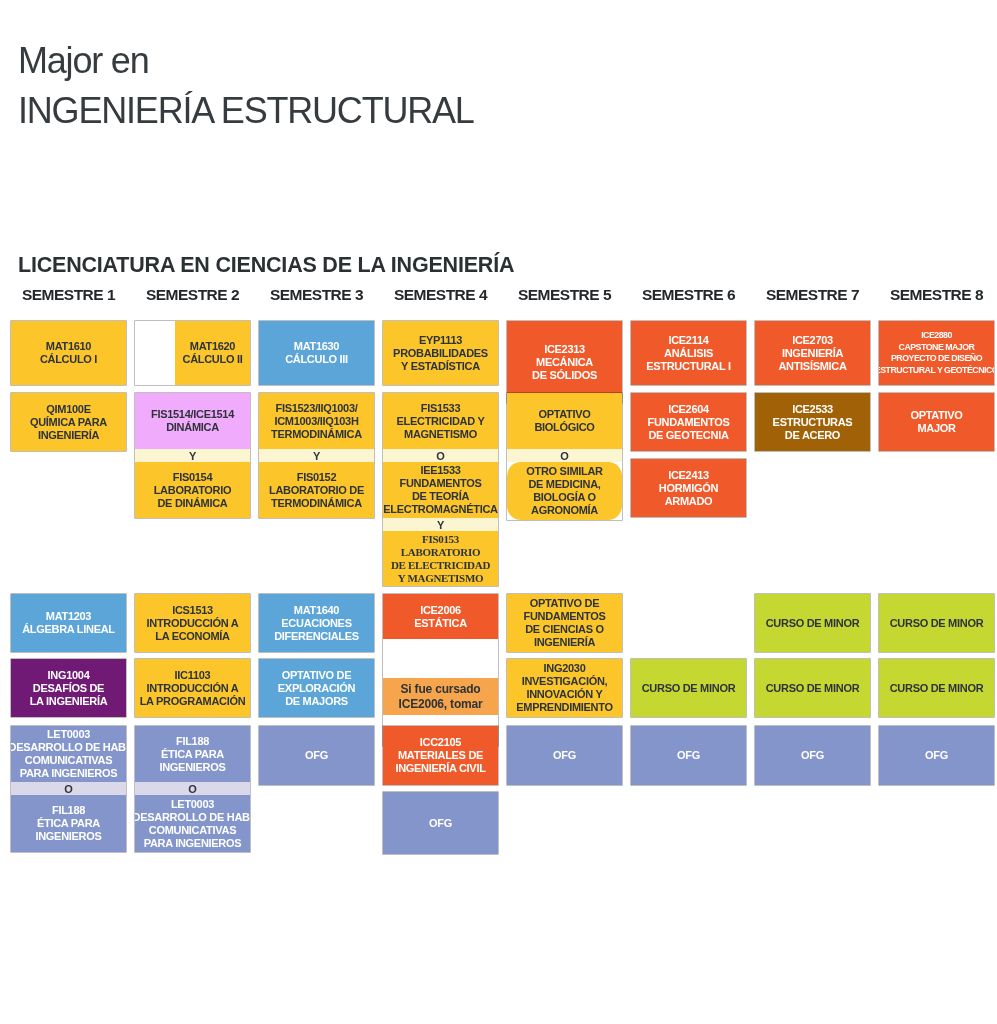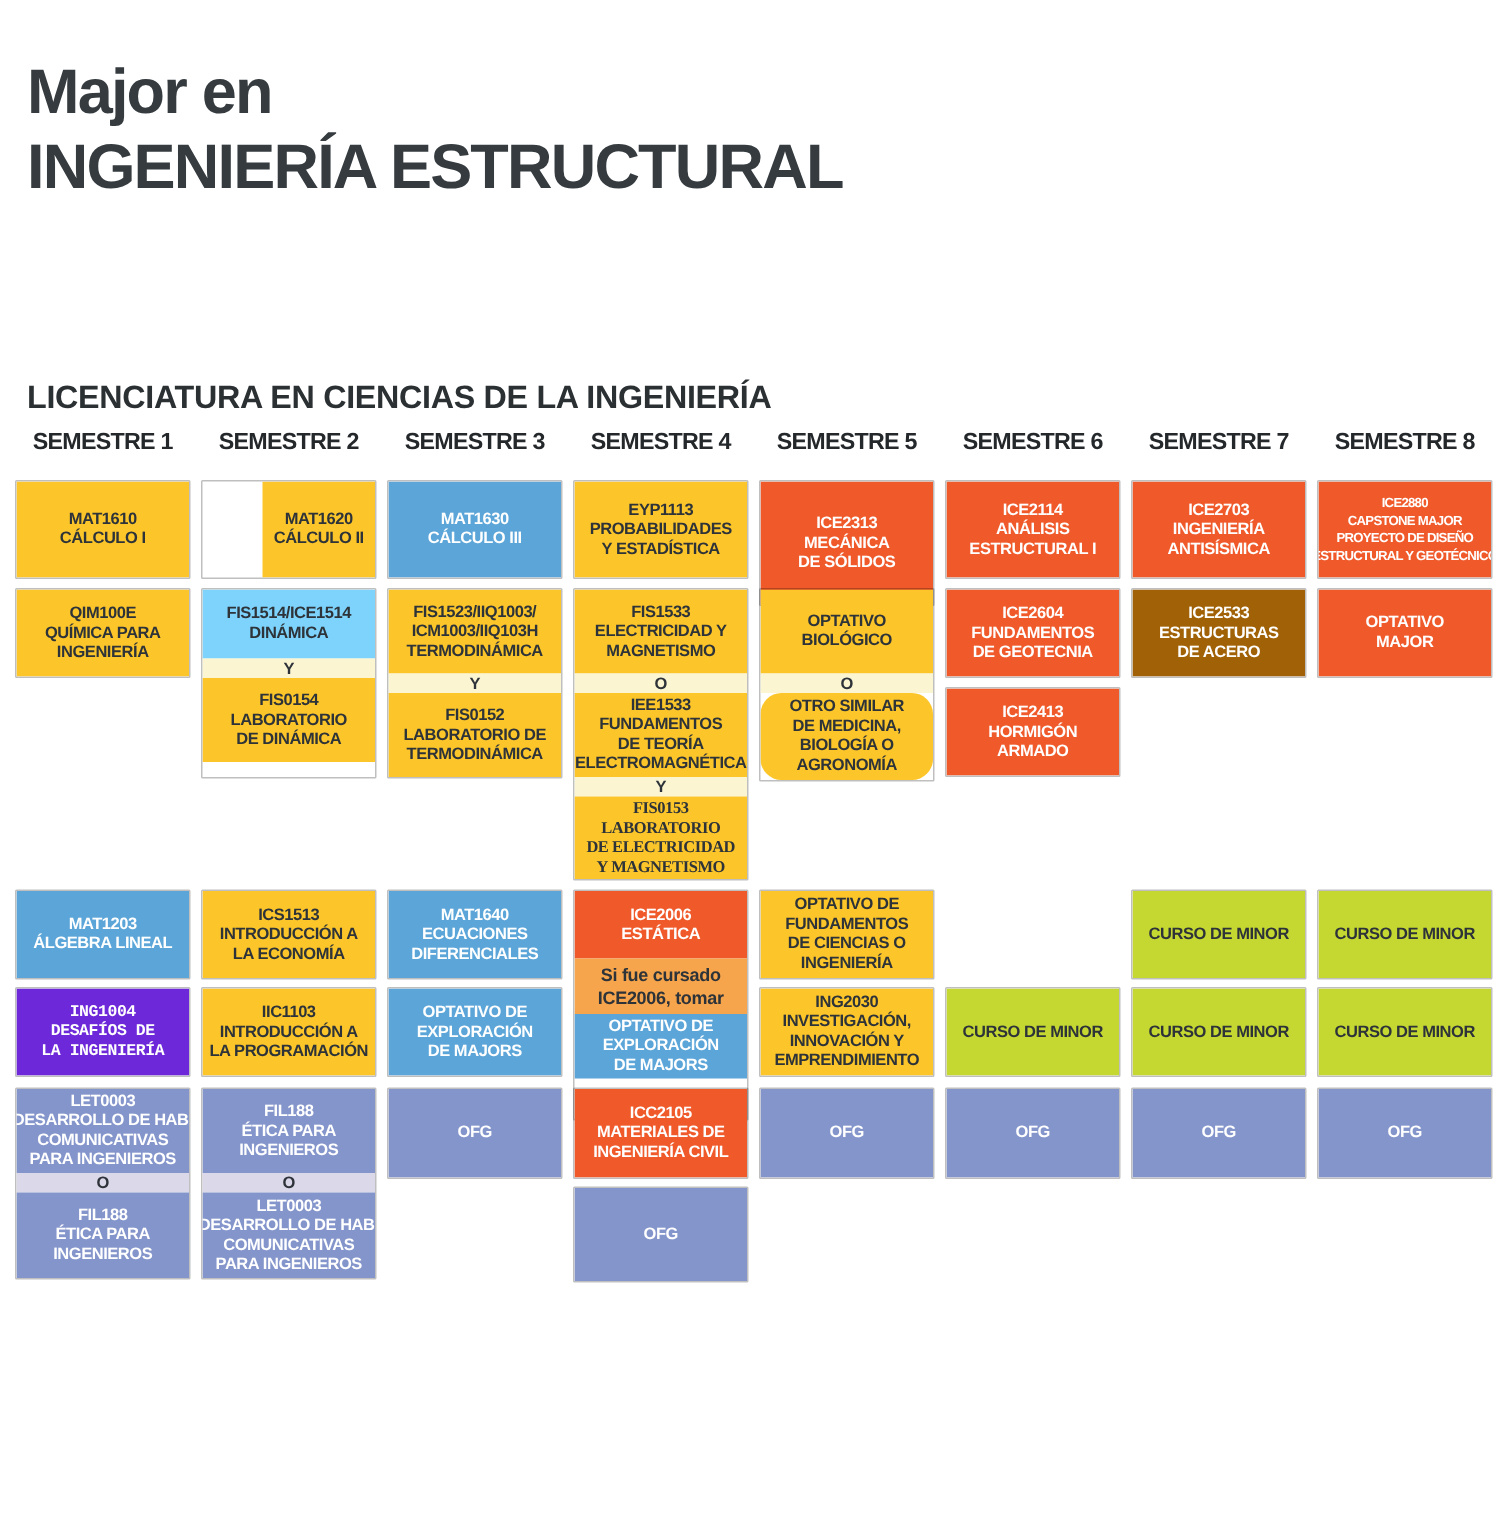--- a/index.html
+++ b/index.html
@@ -1,19 +1,19 @@
 <!DOCTYPE html>
 <html><head>
 <meta charset="utf-8">
 <style>
   html,body{margin:0;padding:0;background:#ffffff;}
   body{width:997px;height:1024px;position:relative;overflow:hidden;
        font-family:"Liberation Sans",sans-serif;}
   .title-block{position:absolute;left:18px;top:36px;color:#353b3f;}
-  .title-line{font-weight:bold;font-size:42px;line-height:50px;letter-spacing:-1.2px;}
+  .title-line{font-weight:normal;font-size:36px;line-height:50px;letter-spacing:-1.2px;}
   .section-title{position:absolute;left:18px;top:253px;font-weight:bold;font-size:21.5px;
        color:#2b3033;letter-spacing:-0.2px;}
   .grid{position:absolute;left:10px;top:286px;display:grid;
        grid-template-columns:repeat(8,117px);column-gap:7px;}
   .col-header{height:22px;font-weight:bold;font-size:15.5px;text-align:center;color:#24282b;
        letter-spacing:-0.5px;margin-bottom:12px;white-space:nowrap;}
   .cards{position:relative;height:540px;}
   .card{position:absolute;left:0;width:117px;box-sizing:border-box;
        border:1px solid rgba(0,0,0,0.25);border-radius:1px;overflow:hidden;
        display:flex;flex-direction:column;}
@@ -53,21 +53,21 @@
             <div>INGENIERÍA</div>
           </div>
         </div>
         <div class="card" style="top: 273px; height: 60px;">
           <div class="part fill" style="background: rgb(91, 165, 216); color: rgb(255, 255, 255);">
             <div>MAT1203</div>
             <div>ÁLGEBRA LINEAL</div>
           </div>
         </div>
         <div class="card" style="top: 338px; height: 60px;">
-          <div class="part fill" style="background: #6d28d9; color: rgb(255, 255, 255); font-family: Liberation Mono, monospace;">
+          <div class="part fill" style="background: #701a75; color: rgb(255, 255, 255);">
             <div>ING1004</div>
             <div>DESAFÍOS DE</div>
             <div>LA INGENIERÍA</div>
           </div>
         </div>
         <div class="card" style="top: 405px; height: 128px;">
           <div class="part" style="background: rgb(132, 149, 203); color: rgb(255, 255, 255); height: 56px;">
             <div>LET0003</div>
             <div>DESARROLLO DE HAB.</div>
             <div>COMUNICATIVAS</div>
@@ -87,21 +87,21 @@
     <div>
       <div class="col-header">SEMESTRE 2</div>
       <div class="cards">
         <div class="card" style="top: 0px; height: 66px; padding-left: 40px;">
           <div class="part fill" style="background: rgb(252, 198, 43); color: rgb(45, 51, 56);">
             <div>MAT1620</div>
             <div>CÁLCULO II</div>
           </div>
         </div>
         <div class="card" style="top: 72px; height: 127px;">
-          <div class="part" style="background: #7dd3fc; color: rgb(45, 51, 56); height: 46px;">
+          <div class="part" style="background: #f0abfc; color: rgb(45, 51, 56); height: 56px;">
             <div>FIS1514/ICE1514</div>
             <div>DINÁMICA</div>
           </div>
           <div class="part connector" style="background: rgb(251, 245, 210); color: rgb(45, 51, 56); height: 13px;">
             <div>Y</div>
           </div>
           <div class="part" style="background: rgb(252, 198, 43); color: rgb(45, 51, 56); height: 56px;">
             <div>FIS0154</div>
             <div>LABORATORIO</div>
             <div>DE DINÁMICA</div>
@@ -212,21 +212,21 @@
           <div class="part connector" style="background: rgb(251, 245, 210); color: rgb(45, 51, 56); height: 13px;">
             <div>Y</div>
           </div>
           <div class="part" style="background: rgb(252, 198, 43); color: rgb(45, 51, 56); height: 55px; font-family: Liberation Serif, serif;">
             <div>FIS0153</div>
             <div>LABORATORIO</div>
             <div>DE ELECTRICIDAD</div>
             <div>Y MAGNETISMO</div>
           </div>
         </div>
-        <div class="card" style="top: 273px; height: 154px;">
+        <div class="card" style="top: 273px; height: 154px; gap: 39px;">
           <div class="part" style="background: rgb(240, 90, 43); color: rgb(255, 255, 255); height: 45px;">
             <div>ICE2006</div>
             <div>ESTÁTICA</div>
           </div>
           <div class="part note" style="background: rgb(246, 165, 77); color: rgb(45, 51, 56); height: 37px;">
             <div>Si fue cursado</div>
             <div>ICE2006, tomar</div>
           </div>
           <div class="part" style="background: rgb(91, 165, 216); color: rgb(255, 255, 255); height: 43px;">
             <div>OPTATIVO DE</div>

